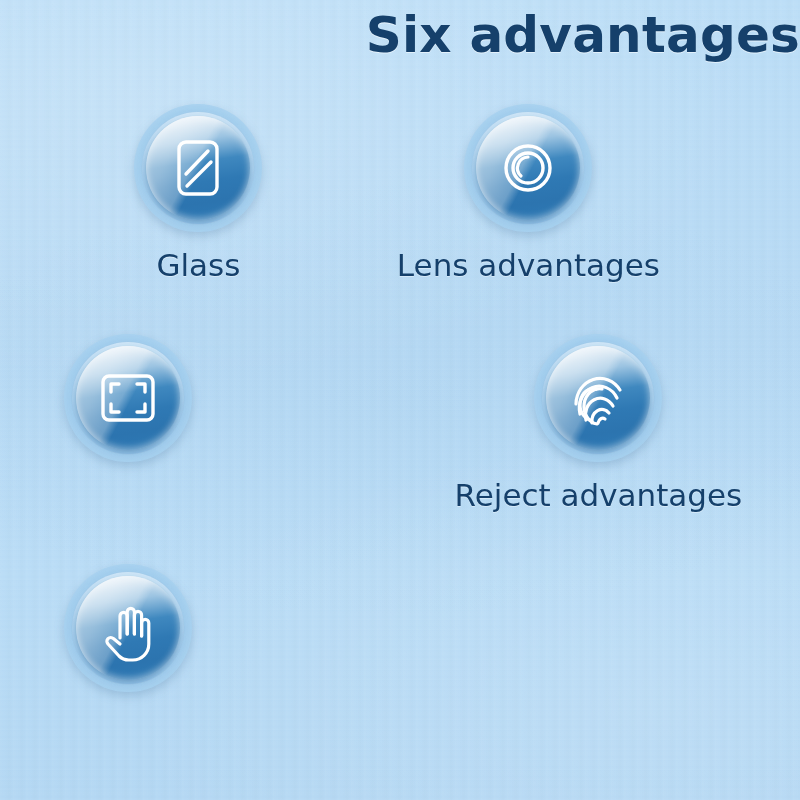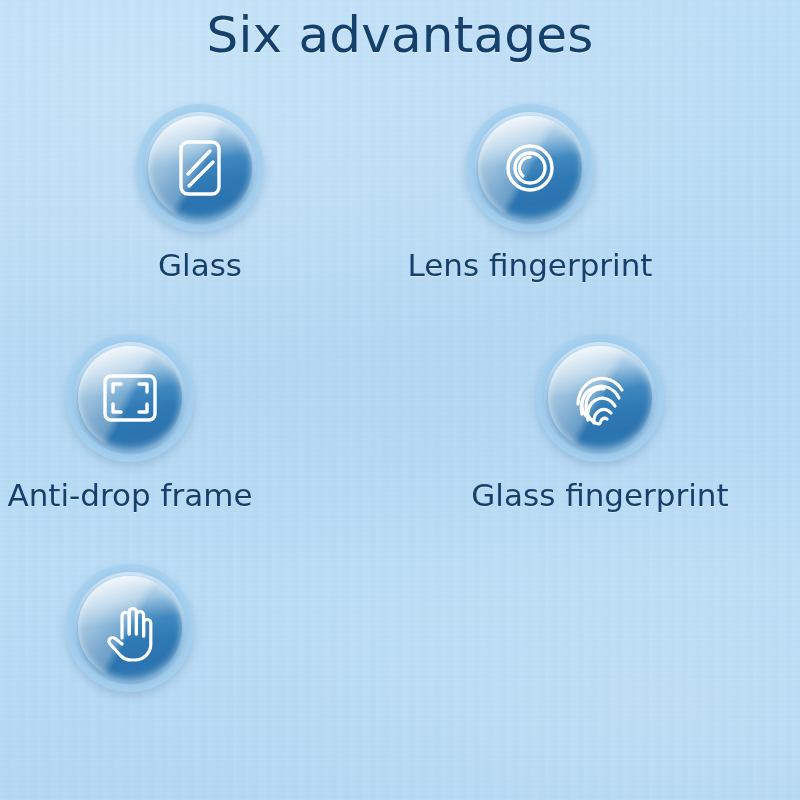--- a/index.html
+++ b/index.html
@@ -49,23 +49,23 @@
       radial-gradient(110% 55% at 82% 88%, rgba(255,255,255,0.10), rgba(255,255,255,0) 62%),
       radial-gradient(90% 40% at 50% 50%, rgba(120,175,215,0.06), rgba(255,255,255,0) 70%);
   }
 
   
   .title {
     position: absolute;
     top: 6px;
     left: 0;
     width: 800px;
-    text-align: center;
+    text-align: right;
     font-size: 50px;
-    font-weight: 400;
+    font-weight: 700;
     letter-spacing: 0.2px;
     color: #15406b;
     text-shadow: 0 1px 0 rgba(255,255,255,0.55);
     white-space: nowrap;
   }
 
   
   .grid {
     position: absolute;
     top: 104px;
@@ -203,59 +203,58 @@
         <div class="ring"></div>
         <div class="disc"></div>
         <div class="glyph">
           <svg viewBox="0 0 104 104" fill="none">
             <circle cx="52" cy="52" r="22" stroke="#ffffff" stroke-width="3.4"></circle>
             <circle cx="52" cy="52" r="15" stroke="#ffffff" stroke-width="3.4"></circle>
             <path d="M45 60 A11 11 0 0 1 52 41" stroke="#ffffff" stroke-width="3.2" stroke-linecap="round"></path>
           </svg>
         </div>
       </div>
-      <div class="caption">Lens fingerprint</div>
+      <div class="caption">Lens advantages</div>
     </div>
 
 
     <div class="cell col-right">
       <div class="badge">
         <div class="ring"></div>
         <div class="disc"></div>
         <div class="glyph">
           <svg viewBox="0 0 104 104" fill="none">
             <rect x="27" y="30" width="50" height="44" rx="6" ry="6" stroke="#ffffff" stroke-width="3.4"></rect>
             <path d="M35 46 L35 38 L43 38" stroke="#ffffff" stroke-width="3.4" stroke-linecap="round" stroke-linejoin="round"></path>
             <path d="M61 38 L69 38 L69 46" stroke="#ffffff" stroke-width="3.4" stroke-linecap="round" stroke-linejoin="round"></path>
             <path d="M69 58 L69 66 L61 66" stroke="#ffffff" stroke-width="3.4" stroke-linecap="round" stroke-linejoin="round"></path>
             <path d="M43 66 L35 66 L35 58" stroke="#ffffff" stroke-width="3.4" stroke-linecap="round" stroke-linejoin="round"></path>
           </svg>
         </div>
       </div>
-      <div class="caption">Anti-drop frame</div>
     </div>
 
     <div class="cell col-left">
       <div class="badge">
         <div class="ring"></div>
         <div class="disc"></div>
         <div class="glyph">
           <svg viewBox="0 0 104 104" fill="none" stroke="#ffffff" stroke-linecap="round">
             <path d="M30 58 A24 26 0 0 1 74 44" stroke-width="3.2"></path>
             <path d="M34 68 A20 22 0 0 1 71 52" stroke-width="3.2"></path>
             <path d="M40 74 A15 17 0 0 1 67 60" stroke-width="3.2"></path>
             <path d="M46 77 A10 12 0 0 1 63 67" stroke-width="3.2"></path>
             <path d="M52 77 A5 7 0 0 1 59 73" stroke-width="3.2"></path>
             <path d="M52 40 L52 78" stroke-width="3.2" opacity="0"></path>
             <path d="M50 43 A9 11 0 0 0 44 74" stroke-width="3.2"></path>
             <path d="M56 43 A14 16 0 0 0 51 78" stroke-width="3.2"></path>
           </svg>
         </div>
       </div>
-      <div class="caption">Glass fingerprint</div>
+      <div class="caption">Reject advantages</div>
     </div>
 
     <div class="cell col-right">
       <div class="badge">
         <div class="ring"></div>
         <div class="disc"></div>
         <div class="glyph">
           <svg viewBox="0 0 104 104" fill="none" stroke="#ffffff" stroke-width="3.2" stroke-linecap="round" stroke-linejoin="round">
             <path d="M44 62 L44 40 a3.6 3.6 0 0 1 7.2 0 L51.2 58"></path>
             <path d="M51.2 58 L51.2 36 a3.6 3.6 0 0 1 7.2 0 L58.4 58"></path>

